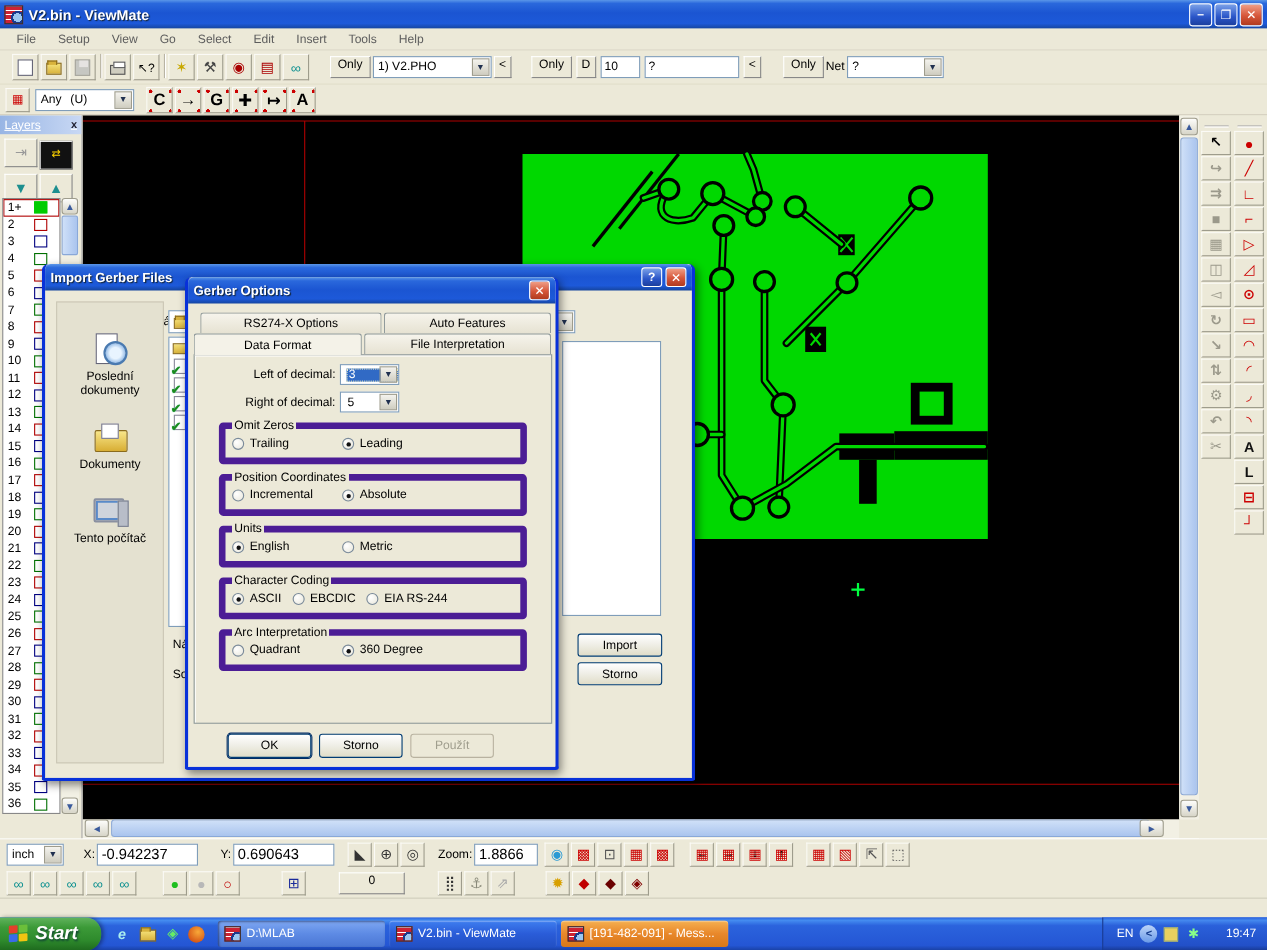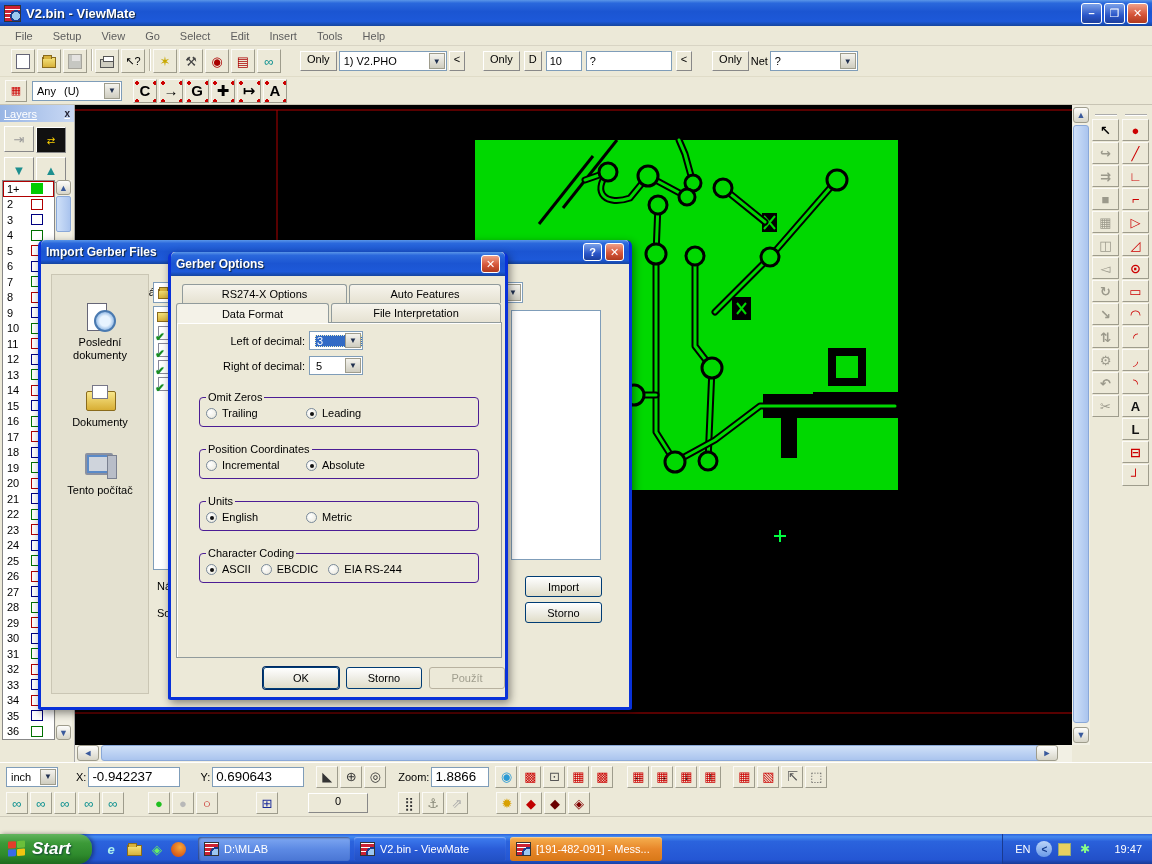--- a/index.html
+++ b/index.html
@@ -150,27 +150,27 @@
   .tab.r1b{width:152px;margin-left:2px;}
   .tab.active{background:#f4f2e8;position:relative;z-index:2;height:20px;}
   .tab.r2a{width:153px;}
   .tab.r2b{width:170px;margin-left:2px;}
   .tabpanel{position:absolute;left:5px;top:70px;width:326px;height:336px;border:1px solid #919b9c;background:#ece9d8;box-shadow:inset 1px 1px 0 #fff;}
   .decrow{display:flex;align-items:center;justify-content:flex-start;margin:8px 0 6px 28px;}
   .declbl{width:100px;text-align:right;margin-right:4px;}
   .deccombo{width:54px;height:19px;}
   .deccombo .val{flex:1;padding-left:2px;}
   .deccombo.sel .val{background:#316ac5;color:#fff;outline:1px dotted #f0f0c0;outline-offset:-1px;margin:1px 0 1px 1px;}
-  fieldset{margin:16px 22px 0 22px;border:1px solid #4c1d95;border-radius:4px;padding:4px 6px 7px 6px;}
+  fieldset{margin:6px 22px 0 22px;border:6px solid #4c1d95;border-radius:4px;padding:4px 6px 7px 6px;}
   legend{padding:0 2px;font-size:11px;}
   .radios{display:flex;align-items:center;}
   .radio-opt{display:flex;align-items:center;gap:5px;margin-right:10px;}
   .rdot{width:11px;height:11px;border-radius:50%;background:radial-gradient(circle at 35% 35%,#fff,#e8e6da);border:1px solid #7a8a9a;position:relative;flex:0 0 auto;}
   .radio-opt[data-selected="true"] .rdot:after{content:"";position:absolute;left:3px;top:3px;width:4px;height:4px;border-radius:50%;background:#111;}
-  .gb-row{position:absolute;left:0;bottom:8px;width:100%;display:flex;justify-content:flex-end;gap:7px;padding-left:36px;}
+  .gb-row{position:absolute;left:0;bottom:8px;width:100%;display:flex;justify-content:flex-start;gap:7px;padding-left:36px;}
   .gbtn{width:76px;height:22px;}
   .gbtn.default{box-shadow:0 0 0 1px #002a64;}
   .gbtn.disabled{border-color:#b8b2a0;background:#ece9d8;color:#a09e8e;}
 
   
   .opt-col2{width:90px;}
 
   
   .status1{position:absolute;left:0;top:762px;width:1152px;height:28px;background:#ece9d8;border-top:1px solid #fff;
     display:flex;align-items:center;padding-left:6px;gap:2px;}
@@ -831,20 +831,35 @@
               <span>EBCDIC</span>
             </span>
 
             <span class="radio-opt" data-selected="false">
               <span class="rdot"></span>
               <span>EIA RS-244</span>
             </span>
           </div>
       </fieldset>
 
+      <fieldset>
+        <legend>Arc Interpretation</legend>
+        <div class="radios">
+
+            <span class="radio-opt opt-col2" data-selected="false">
+              <span class="rdot"></span>
+              <span>Quadrant</span>
+            </span>
+
+            <span class="radio-opt opt-col2" data-selected="true">
+              <span class="rdot"></span>
+              <span>360 Degree</span>
+            </span>
+          </div>
+      </fieldset>
     </div>
     <div class="gb-row">
       <span class="xpbtn gbtn default">OK</span>
       <span class="xpbtn gbtn">Storno</span>
       <span class="xpbtn gbtn disabled">Použít</span>
     </div>
   </div>
 
   <div class="status1">
     <span class="combo" style="width:52px">

